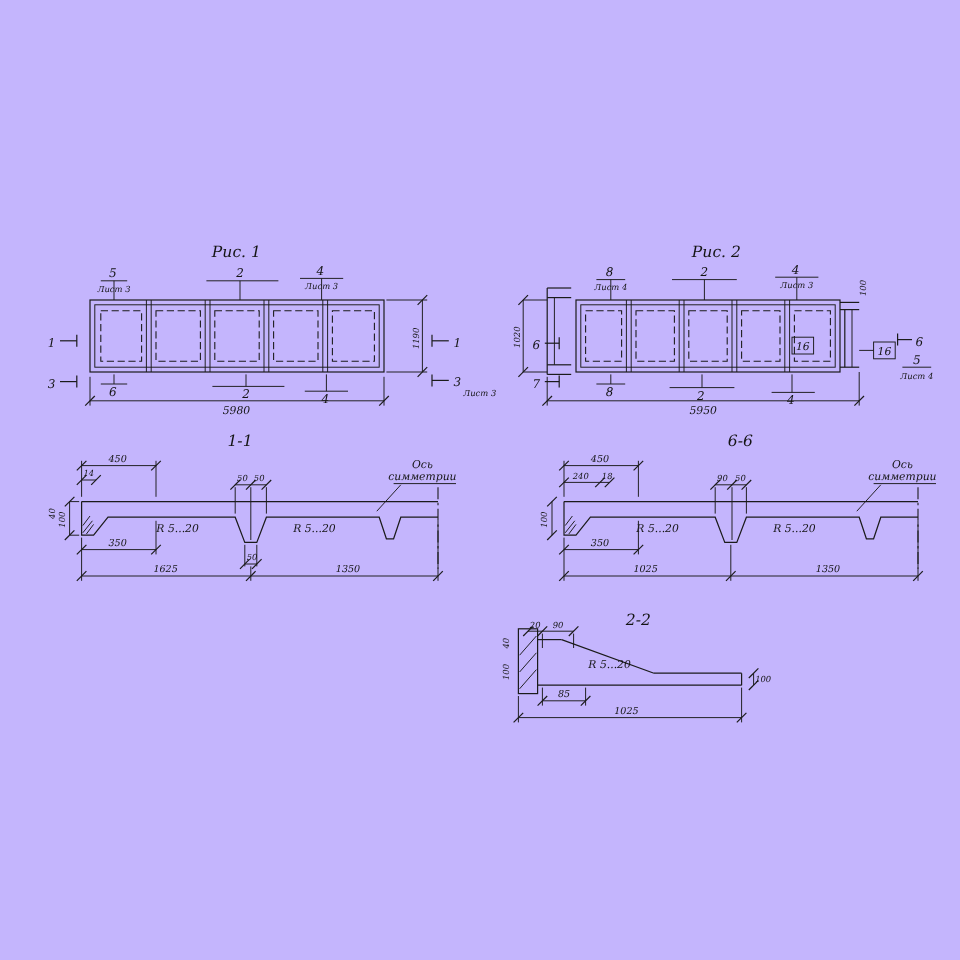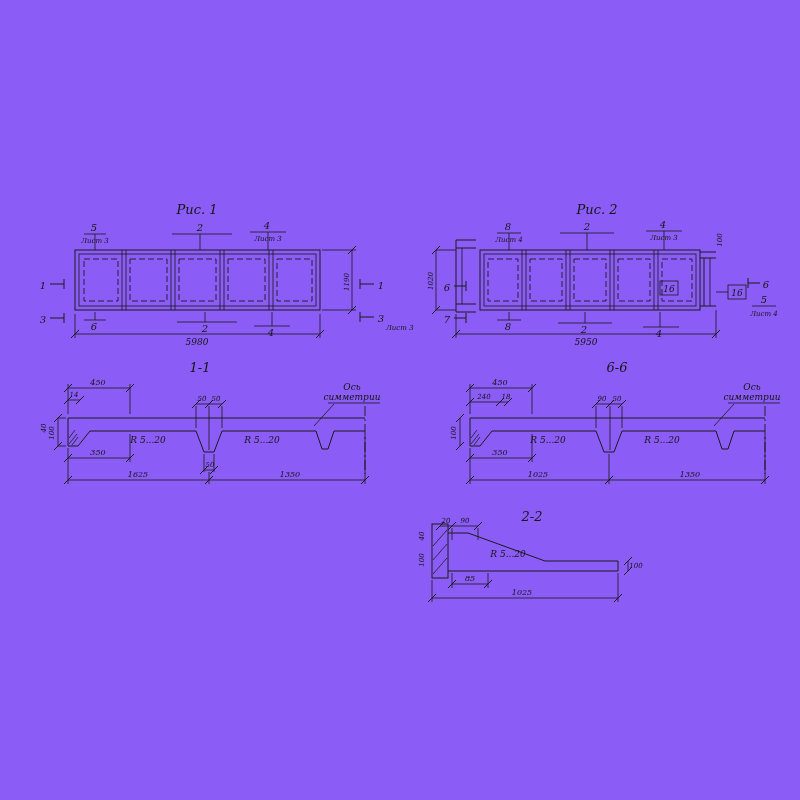--- a/index.html
+++ b/index.html
@@ -1,16 +1,16 @@
 <!DOCTYPE html>
 <html><head>
 <meta charset="utf-8">
 <style>
   html,body{margin:0;padding:0;background:#ffffff;}
-  .stage{width:800px;height:800px;position:relative;background:#8b5cf6;overflow:hidden;}
+  .stage{width:800px;height:800px;position:relative;background:#c4b5fd;overflow:hidden;}
   svg{display:block;}
   .ln{stroke:#1b1b1b;stroke-width:1;fill:none;}
   .thin{stroke:#1b1b1b;stroke-width:0.8;fill:none;}
   .dash{stroke:#1b1b1b;stroke-width:0.9;fill:none;stroke-dasharray:6 3;}
   .axis{stroke:#1b1b1b;stroke-width:0.9;fill:none;stroke-dasharray:10 3 2 3;}
   .lbl{stroke:none;fill:#151515;font-family:"DejaVu Serif",serif;font-style:italic;}
   .t13{font-size:13px;}
   .t10{font-size:10px;}
   .t9{font-size:9px;}
   .t8{font-size:8px;}

